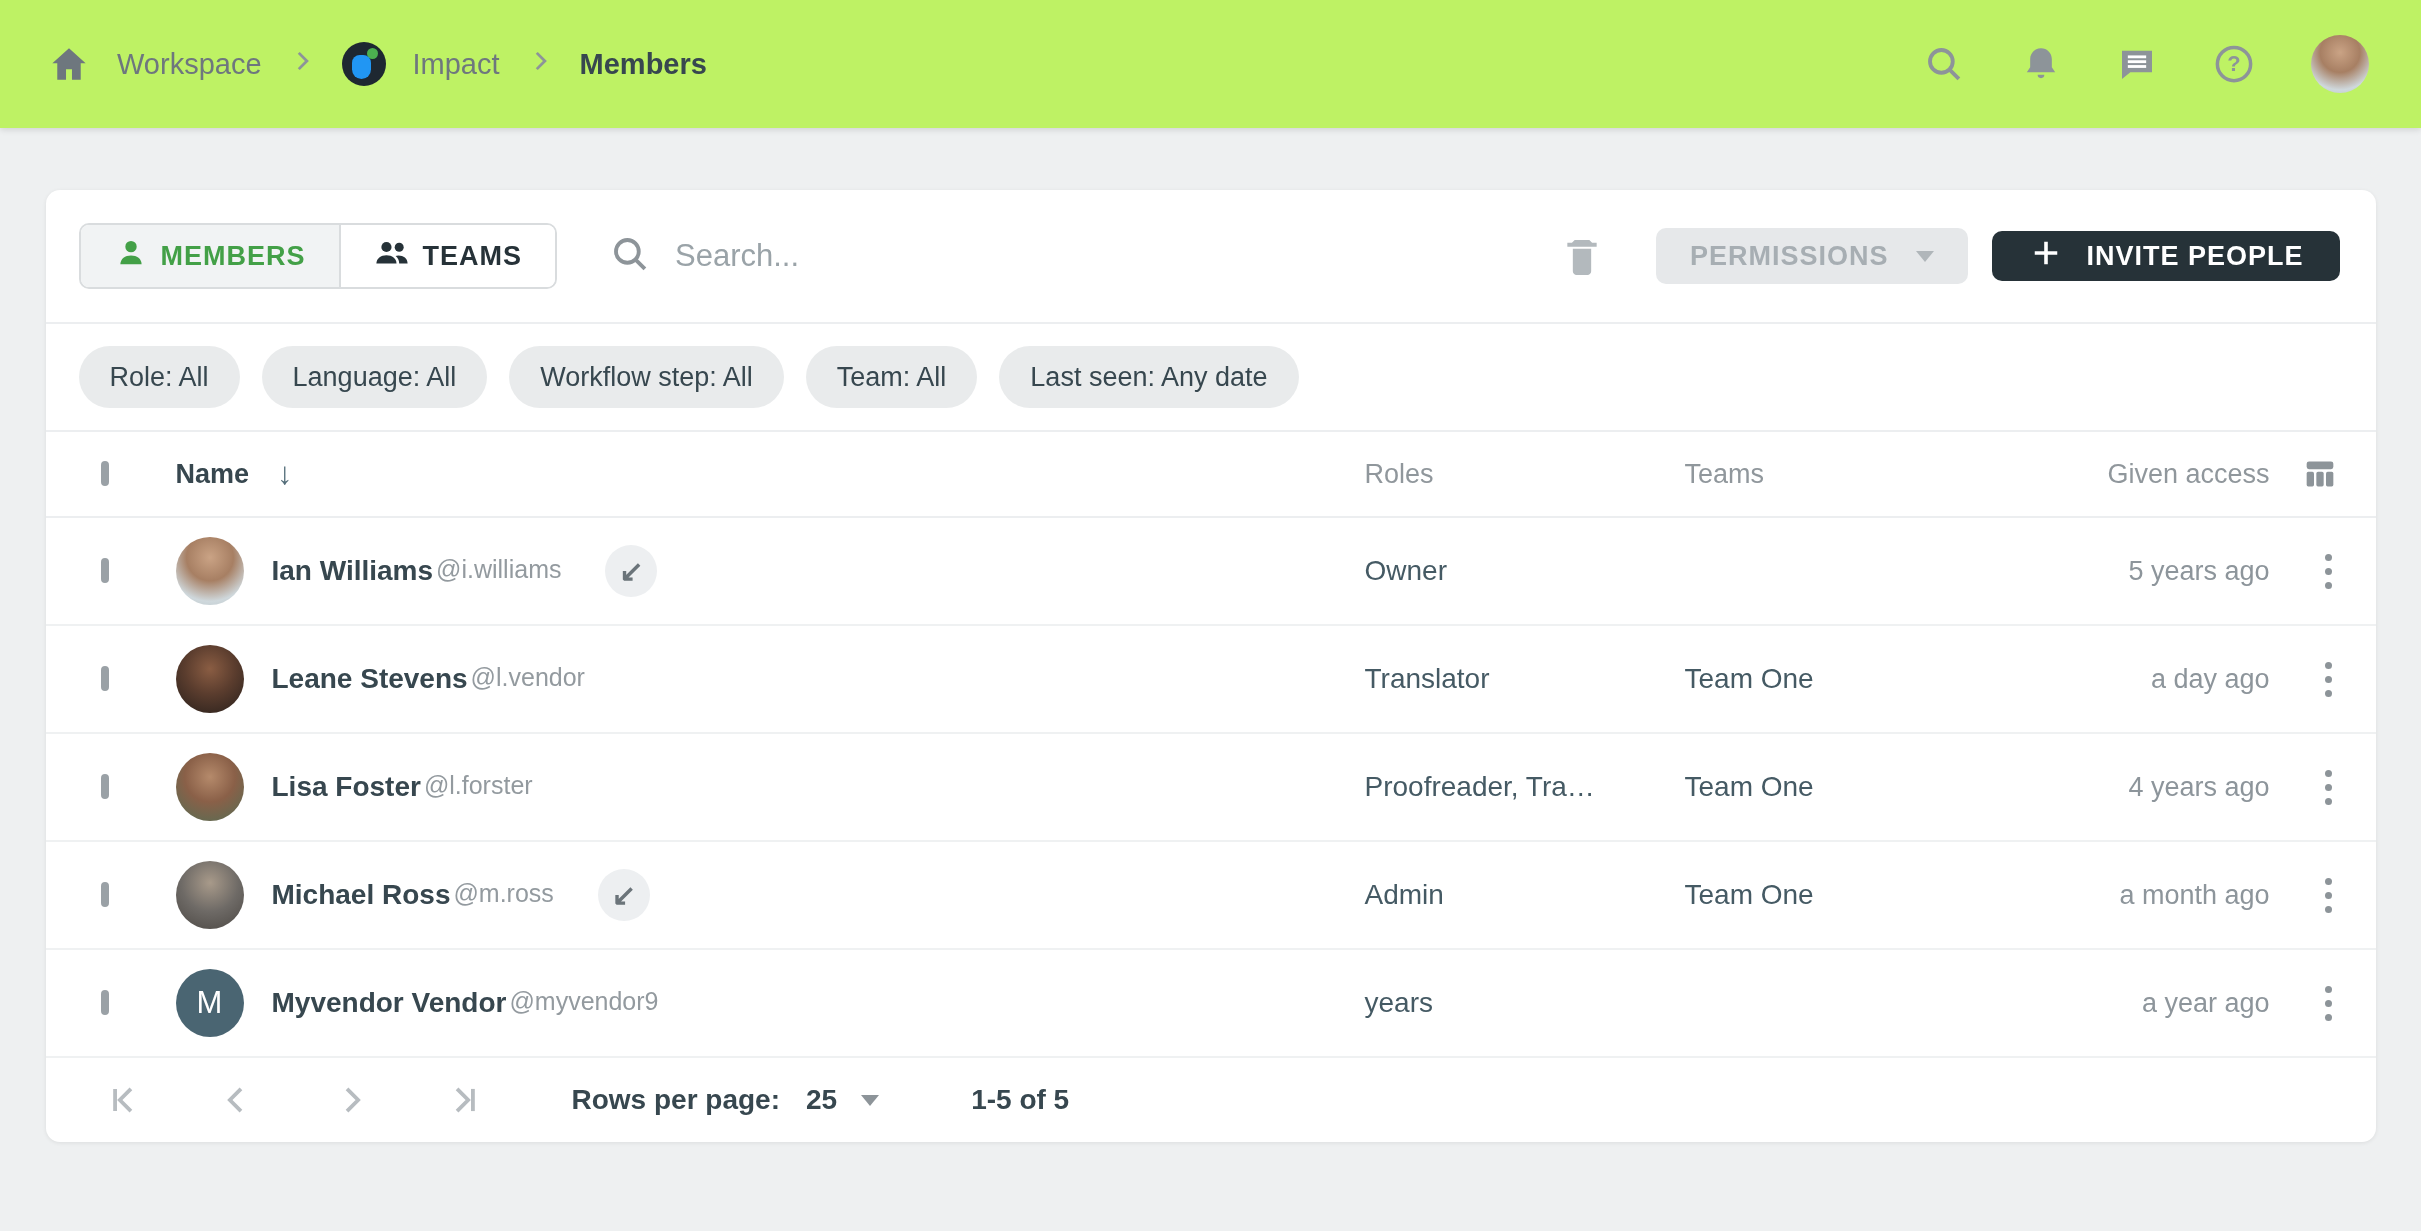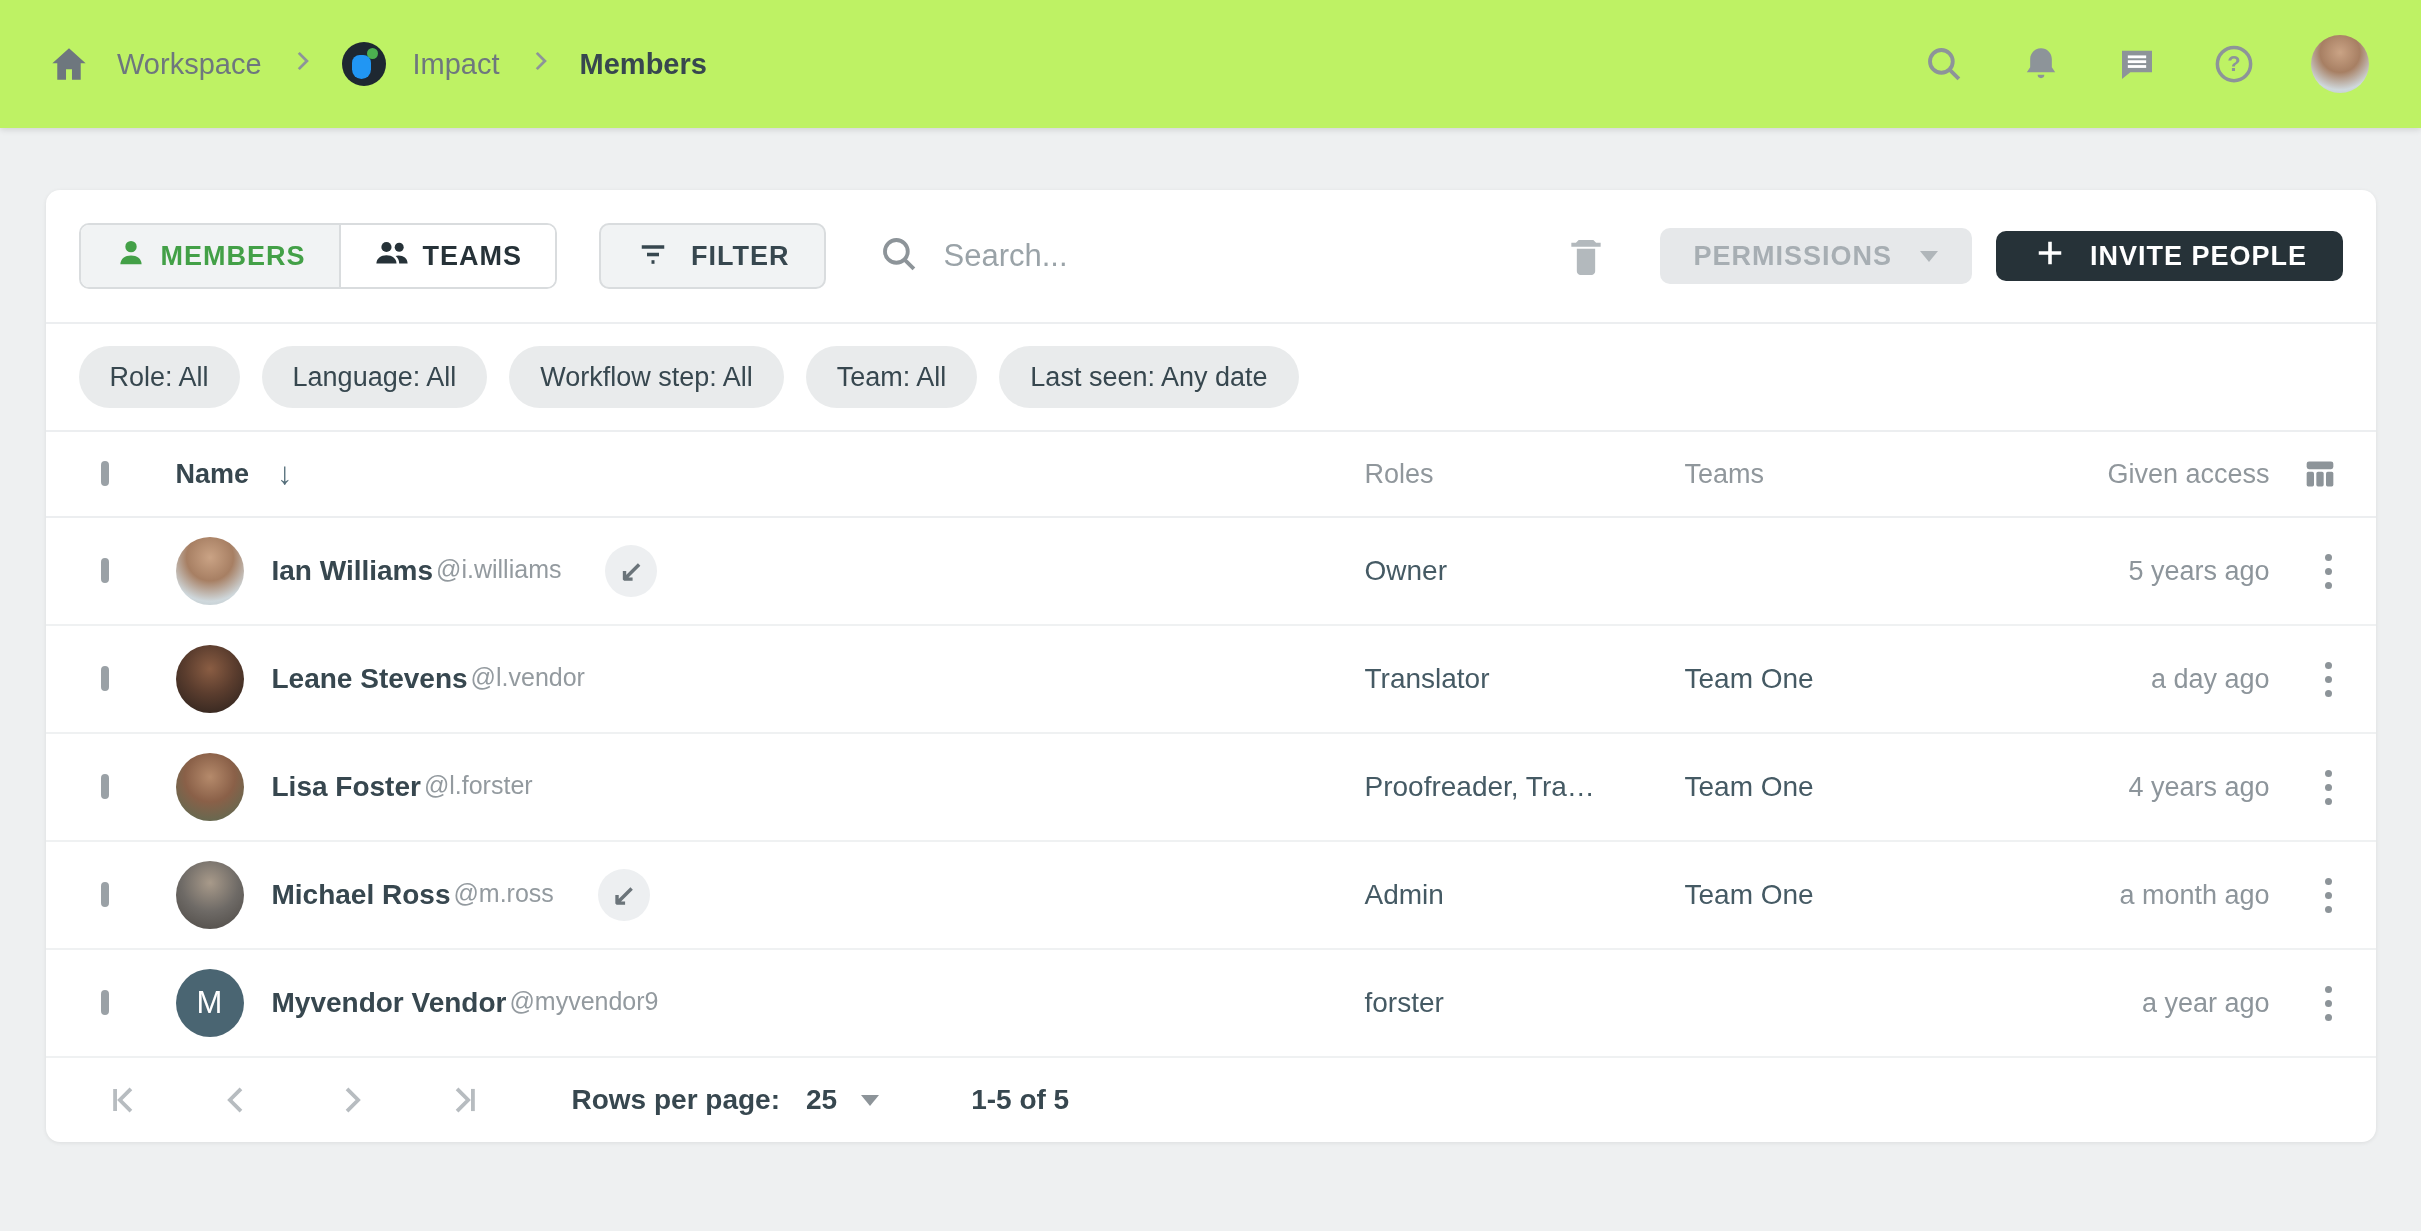--- a/index.html
+++ b/index.html
@@ -189,30 +189,20 @@
               <circle cx="8.3" cy="8" r="3.4"></circle>
               <path d="M1.6 19c0-3.4 3-5.5 6.7-5.5s6.7 2.1 6.7 5.5z"></path>
               <circle cx="16.8" cy="8.2" r="3"></circle>
               <path d="M16.2 13.7c3.5 0 6.2 2 6.2 5.3h-5.6c0-2.1-.9-3.9-2.4-5z"></path>
             </svg>
         </span>
         <span>TEAMS</span>
       </button>
     </div>
 
-    <button class="filter-btn">
-      <span>
-        <svg viewBox="0 0 24 24" width="36" height="36" stroke="#37474f" stroke-width="2.4" fill="none">
-            <line x1="4.5" y1="8" x2="19.5" y2="8"></line>
-            <line x1="8" y1="13" x2="16" y2="13"></line>
-            <line x1="11" y1="18" x2="13" y2="18"></line>
-          </svg>
-      </span>
-      <span>FILTER</span>
-    </button>
 
     <div class="search-box">
       <span>
         <svg viewBox="0 0 24 24" width="42" height="42" fill="none" stroke="#8d9499" stroke-width="2.2">
             <circle cx="10.5" cy="10.5" r="6.5"></circle>
             <line x1="15.3" y1="15.3" x2="20.5" y2="20.5"></line>
           </svg>
       </span>
       <input type="text" placeholder="Search..." style="">
     </div>
@@ -360,21 +350,21 @@
 
   <div class="trow row">
     <div class="col-check"><span class="checkbox"></span></div>
     <div class="col-name">
       <span class="avatar letter" style="background:#4a6572">M</span>
       <span class="name-block">
         <span class="member-name">Myvendor Vendor</span>
         <span class="member-username">@myvendor9</span>
       </span>
     </div>
-    <div class="col-roles">forster</div>
+    <div class="col-roles">years</div>
     <div class="col-teams"></div>
     <div class="col-access">a year ago</div>
     <div class="col-menu">
         <button class="kebab">
           <i></i>
           <i></i>
           <i></i>
         </button>
       </div>
   </div>

